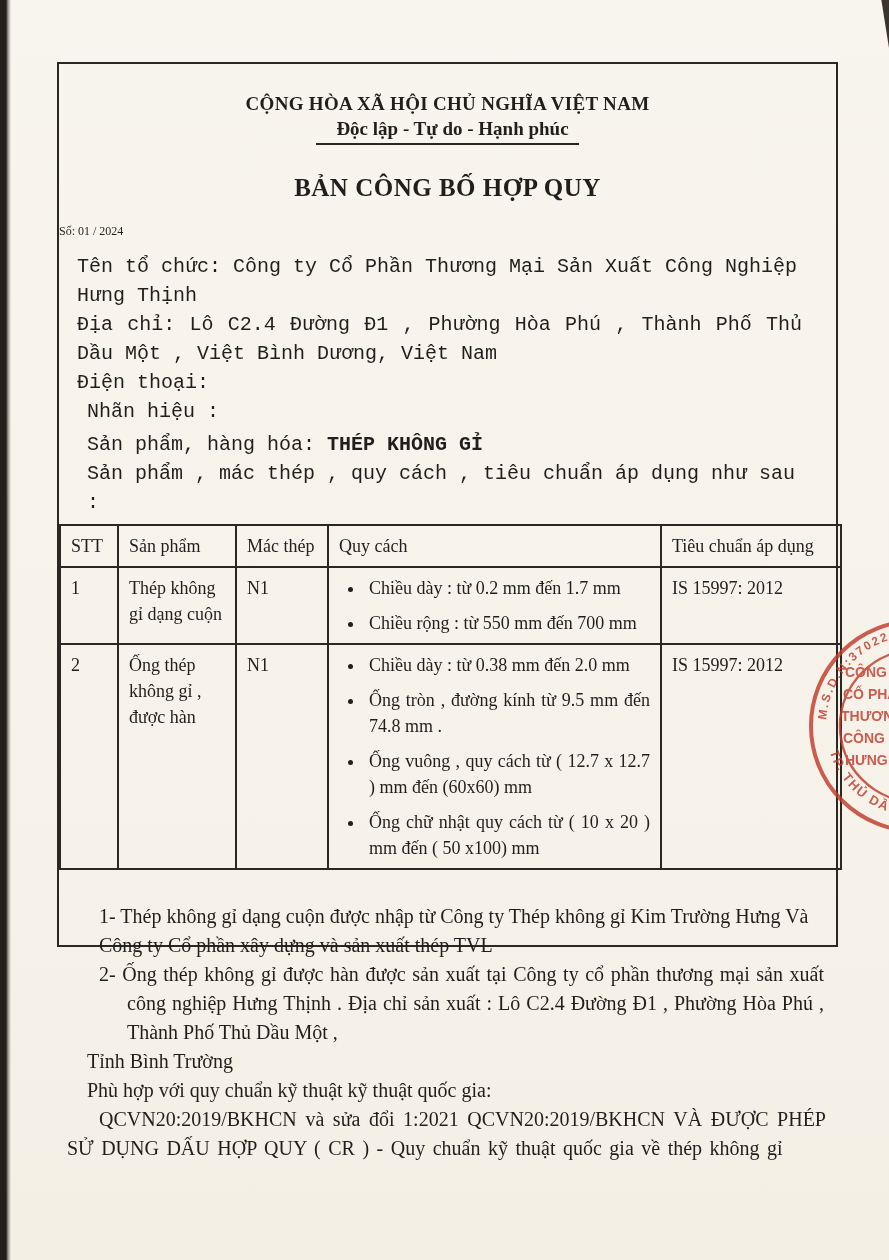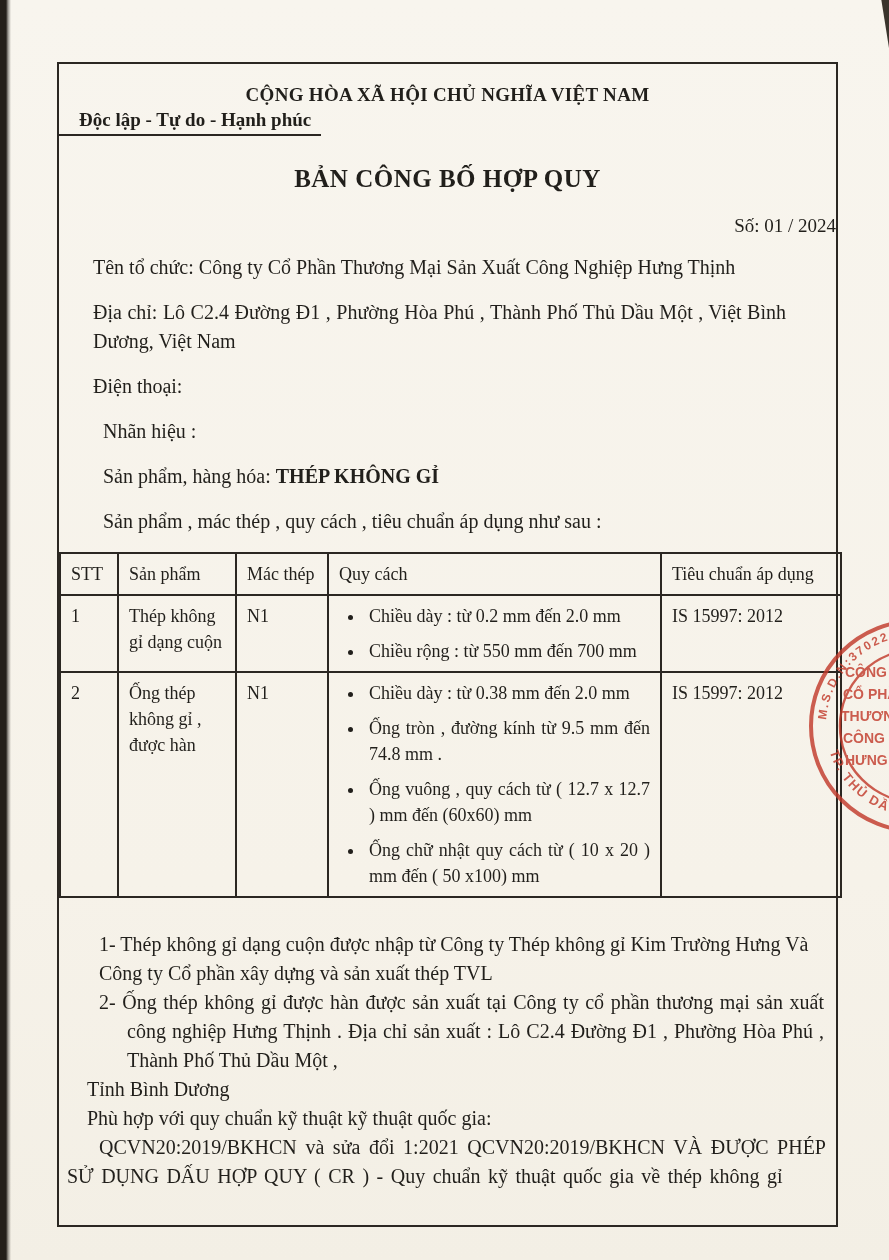--- a/index.html
+++ b/index.html
@@ -10,32 +10,32 @@
   }
   
   .scan-left { position:absolute; left:0; top:0; width:11px; height:100%; z-index:8;
     background:linear-gradient(90deg,#241f1a 0px,#241f1a 6px, rgba(36,31,26,.45) 8px, rgba(36,31,26,0) 11px); }
   .scan-bottom { position:absolute; left:0; bottom:0; width:100%; height:16px; z-index:8;
     background:linear-gradient(0deg,#262older 0,#27221c 0px,#27221c 9px, rgba(39,34,28,.4) 12px, rgba(39,34,28,0) 16px); }
   .scan-tr { position:absolute; right:0; top:0; width:9px; height:48px; background:#3a342c;
     clip-path:polygon(100% 0, 15% 0, 100% 100%); z-index:8; }
 
   .frame {
-    position:absolute; left:57px; top:62px; width:781px; height:1165px;
-    border:2px solid #2b2722; box-sizing:border-box; padding-top:20px;
+    position:absolute; left:57px; top:62px; width:781px; height:885px;
+    border:2px solid #2b2722; box-sizing:border-box; padding-top:29px;
   }
   .nat-title { text-align:center; font-weight:700; font-size:19px; letter-spacing:.3px; }
-  .motto-wrap { text-align:left; margin-top:3px; }
+  .motto-wrap { text-align:center; margin-top:3px; }
   .motto { display:inline-block; font-weight:700; font-size:19px;
     border-bottom:2px solid #2b2722; padding:0 10px 3px 20px; }
   .doc-title { text-align:center; font-size:25px; font-weight:700; margin:29px 0 16px; letter-spacing:.5px; }
-  .doc-no { text-align:right; font-size:19px; margin-top:22px; }
+  .doc-no { text-align:left; font-size:12px; margin-top:22px; }
 
   .body-text { padding:0 34px 0 18px; font-size:20px; line-height:29px; margin-top:13px; }
-  .body-text p { margin:16px; }
+  .body-text p { margin:0;font-family:Liberation Mono, monospace; }
   .indent { padding-left:10px; }
   .just { text-align:justify; }
   .gap-top { margin-top:4px !important; }
 
   table.spec-table { width:100%; border-collapse:collapse; margin-top:7px;
     font-size:18px; line-height:26px; table-layout:fixed; }
   .spec-table th, .spec-table td { border:2px solid #2b2722; padding:7px 10px;
     vertical-align:top; text-align:left; font-weight:400; box-sizing:border-box; }
   .c-stt { text-align:center; }
   .spec-table td ul { margin:0; padding-left:26px; }
@@ -95,21 +95,21 @@
           <th>Tiêu chuẩn áp dụng</th>
         </tr>
       </thead>
       <tbody>
         <tr>
           <td class="c-stt">1</td>
           <td class="just">Thép không gỉ dạng cuộn</td>
           <td>N1</td>
           <td>
             <ul>
-              <li>Chiều dày : từ 0.2 mm đến 2.0 mm</li>
+              <li>Chiều dày : từ 0.2 mm đến 1.7 mm</li>
               <li>Chiều rộng : từ 550 mm đến 700 mm</li>
             </ul>
           </td>
           <td>IS 15997: 2012</td>
         </tr>
         <tr>
           <td class="c-stt">2</td>
           <td class="just">Ống thép không gỉ , được hàn</td>
           <td>N1</td>
           <td>
@@ -121,21 +121,21 @@
             </ul>
           </td>
           <td>IS 15997: 2012</td>
         </tr>
       </tbody>
     </table>
 
     <div class="notes">
       <p class="note n1">1-  Thép không gỉ dạng cuộn được nhập từ Công ty Thép không gỉ Kim Trường Hưng Và Công ty Cổ phần xây dựng và sản xuất thép TVL</p>
       <p class="note n2">2-  Ống thép không gỉ được hàn được sản xuất tại Công ty cổ phần thương mại sản xuất công nghiệp Hưng Thịnh . Địa chỉ sản xuất : Lô C2.4 Đường Đ1 , Phường Hòa Phú , Thành Phố Thủ Dầu Một ,</p>
-      <p class="province">Tỉnh Bình Dương</p>
+      <p class="province">Tỉnh Bình Trường</p>
       <p class="conformity">Phù hợp với quy chuẩn kỹ thuật kỹ thuật quốc gia:</p>
       <p class="regulation">QCVN20:2019/BKHCN và sửa đổi 1:2021 QCVN20:2019/BKHCN VÀ ĐƯỢC PHÉP SỬ DỤNG DẤU HỢP QUY ( CR ) -  Quy chuẩn kỹ thuật quốc gia về thép không gỉ</p>
     </div>
 
   </div>
 
   <svg class="stamp" width="230" height="230" viewBox="0 0 230 230">
     <defs>
       <path id="arcTop" d="M 25 115 A 90 90 0 1 1 205 115" fill="none"></path>
       <path id="arcBot" d="M 25 115 A 90 90 0 0 0 205 115" fill="none"></path>

